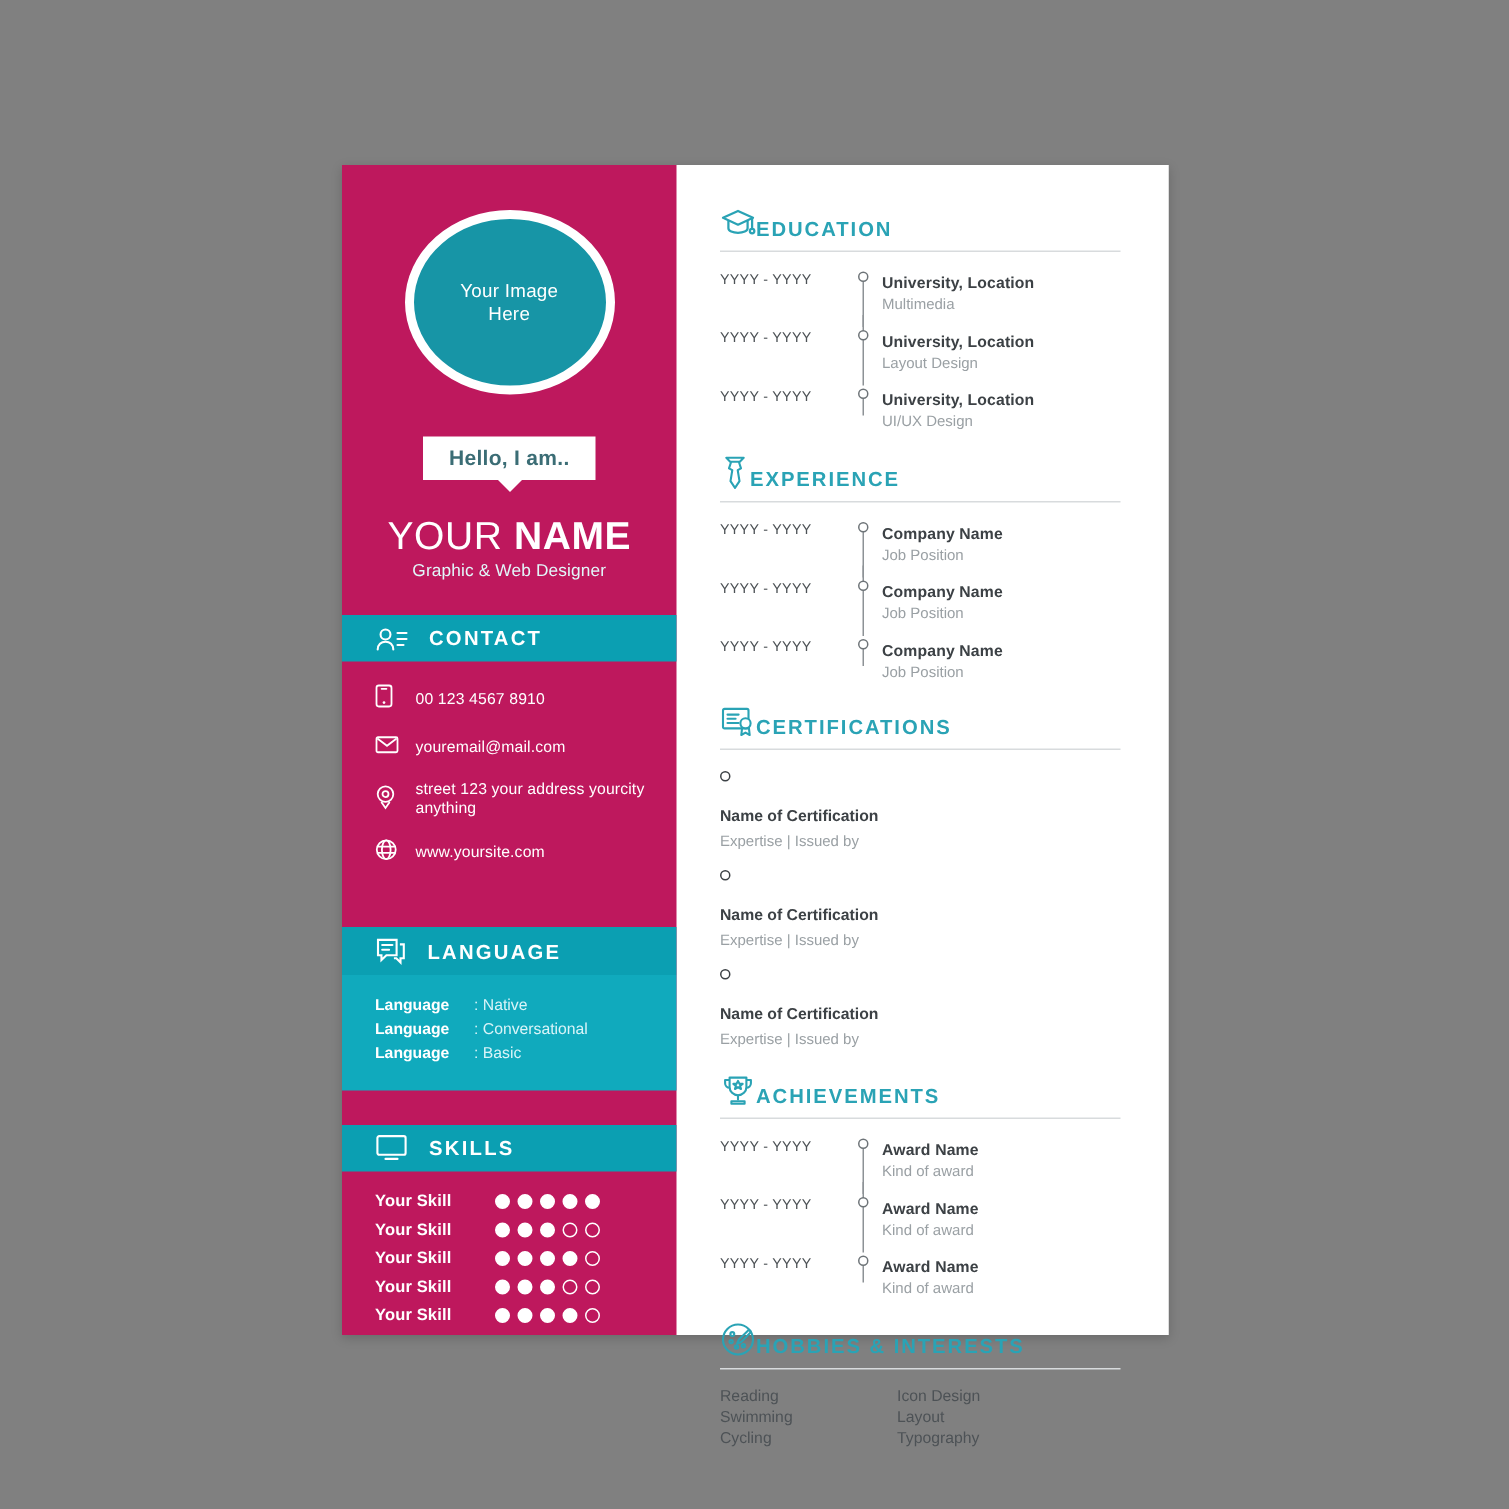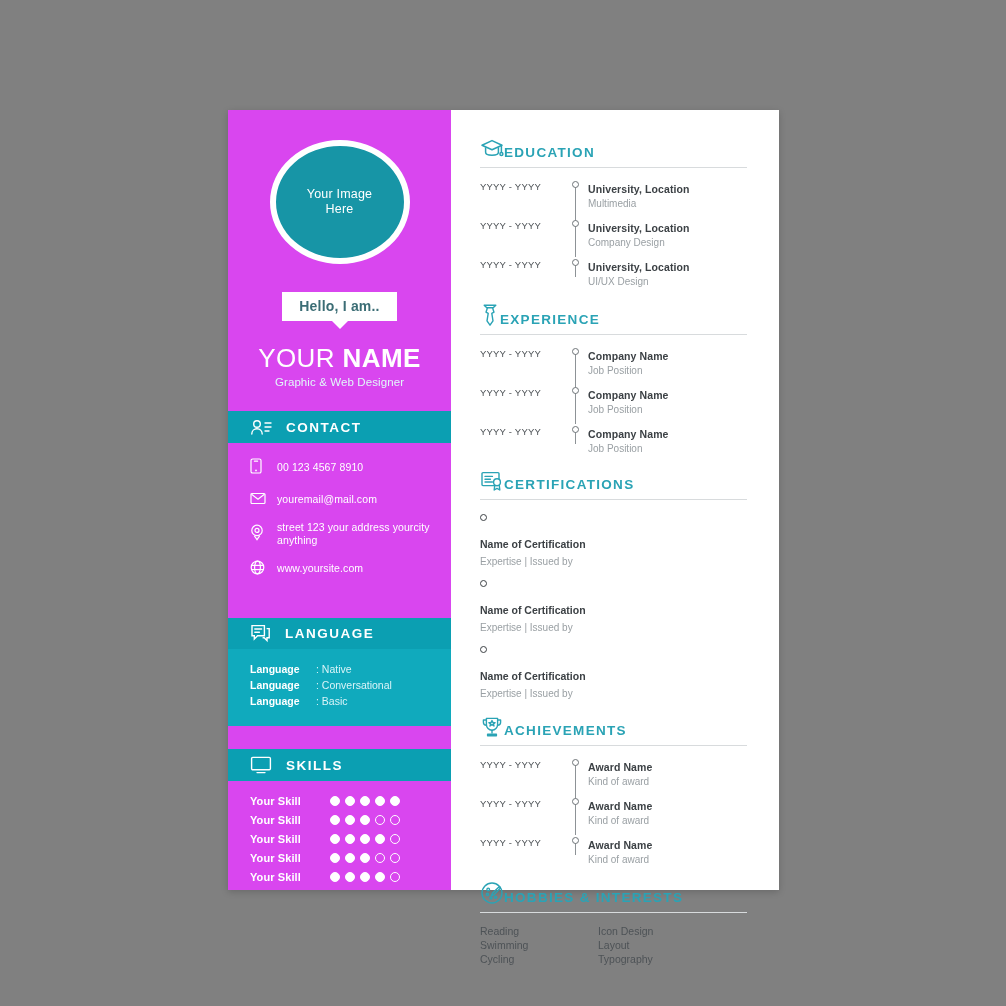--- a/index.html
+++ b/index.html
@@ -21,21 +21,21 @@
     width: 551px;
     height: 780px;
     background: #ffffff;
     display: flex;
     box-shadow: 0 2px 7px rgba(0,0,0,0.18);
   }
 
   
   .sidebar {
     width: 223px;
-    background: #d946ef;
+    background: #be185d;
     display: flex;
     flex-direction: column;
     position: relative;
   }
 
   .photo-wrap {
     margin: 30px auto 0 auto;
     width: 140px;
     height: 140px;
     border-radius: 50%;
@@ -489,21 +489,21 @@
             <span class="tl-sub" style="display:block">Multimedia</span>
           </span>
         </div>
         <div class="tl-row">
           <span class="tl-date">YYYY - YYYY</span>
           <span class="tl-mark">
               <span class="tl-circle"></span>
             </span>
           <span class="tl-body">
             <span class="tl-title">University, Location</span>
-            <span class="tl-sub" style="display:block">Company Design</span>
+            <span class="tl-sub" style="display:block">Layout Design</span>
           </span>
         </div>
         <div class="tl-row">
           <span class="tl-date">YYYY - YYYY</span>
           <span class="tl-mark">
               <span class="tl-circle"></span>
             </span>
           <span class="tl-body">
             <span class="tl-title">University, Location</span>
             <span class="tl-sub" style="display:block">UI/UX Design</span>

